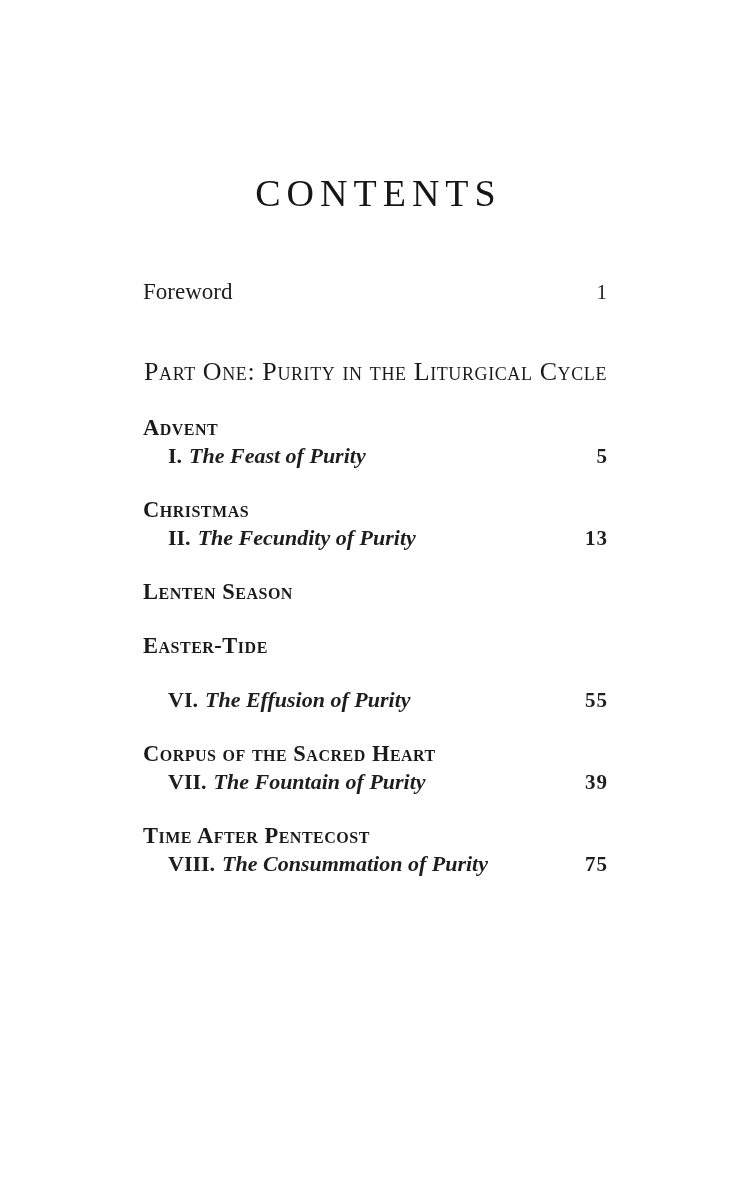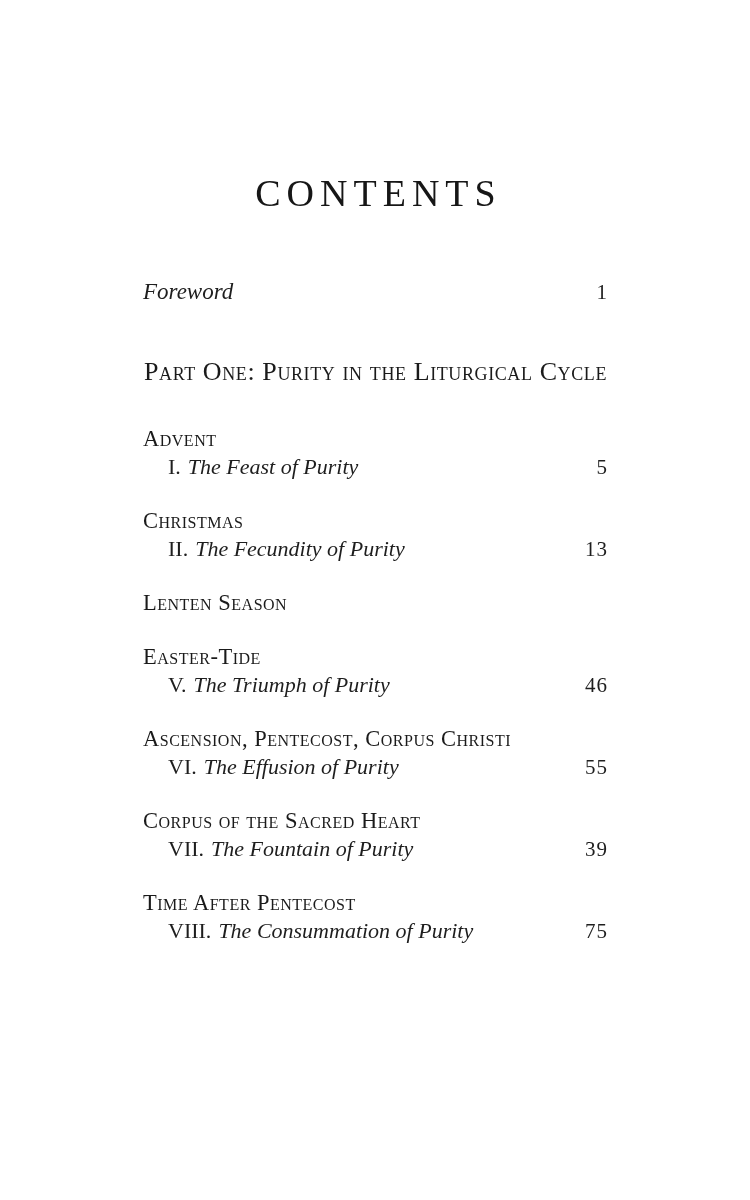--- a/index.html
+++ b/index.html
@@ -39,40 +39,40 @@
   .row {
     display: flex;
     justify-content: space-between;
     align-items: baseline;
   }
   .fm-row {
     margin-top: 62px;
     line-height: 28px;
   }
   .fm-label {
-    font-style: italic;
     font-size: 23px;
   }
   .pagenum {
     font-size: 21px;
     letter-spacing: 1px;
   }
   h2.part-heading {
     margin: 52px 0 0 0;
     font-weight: normal;
     font-variant: small-caps;
     font-size: 26px;
     letter-spacing: 0.6px;
     text-align: center;
     line-height: 28px;
     white-space: nowrap;
     color: #1a1a1a;
   }
   .groups {
-    margin-top: 39px;
+    margin-top: 28px;
+    font-weight: bold;
   }
   .group {
     margin-bottom: 26px;
   }
   .season {
     font-variant: small-caps;
     font-size: 22.5px;
     letter-spacing: 0.5px;
     line-height: 28px;
     white-space: nowrap;
@@ -131,30 +131,23 @@
         </div>
       </div>
 
 
       <div class="group">
         <div class="season">Lenten Season</div>
       </div>
 
       <div class="group">
         <div class="season">Easter-Tide</div>
-        <div class="row entry-row">
-          <span class="entry-left">
-            <span class="numeral">V.</span><span class="chapter">The Triumph of Purity</span>
-          </span>
-          <span class="pagenum">46</span>
-        </div>
       </div>
 
       <div class="group">
-        <div class="season">Ascension, Pentecost, Corpus Christi</div>
         <div class="row entry-row">
           <span class="entry-left">
             <span class="numeral">VI.</span><span class="chapter">The Effusion of Purity</span>
           </span>
           <span class="pagenum">55</span>
         </div>
       </div>
 
       <div class="group">
         <div class="season">Corpus of the Sacred Heart</div>

